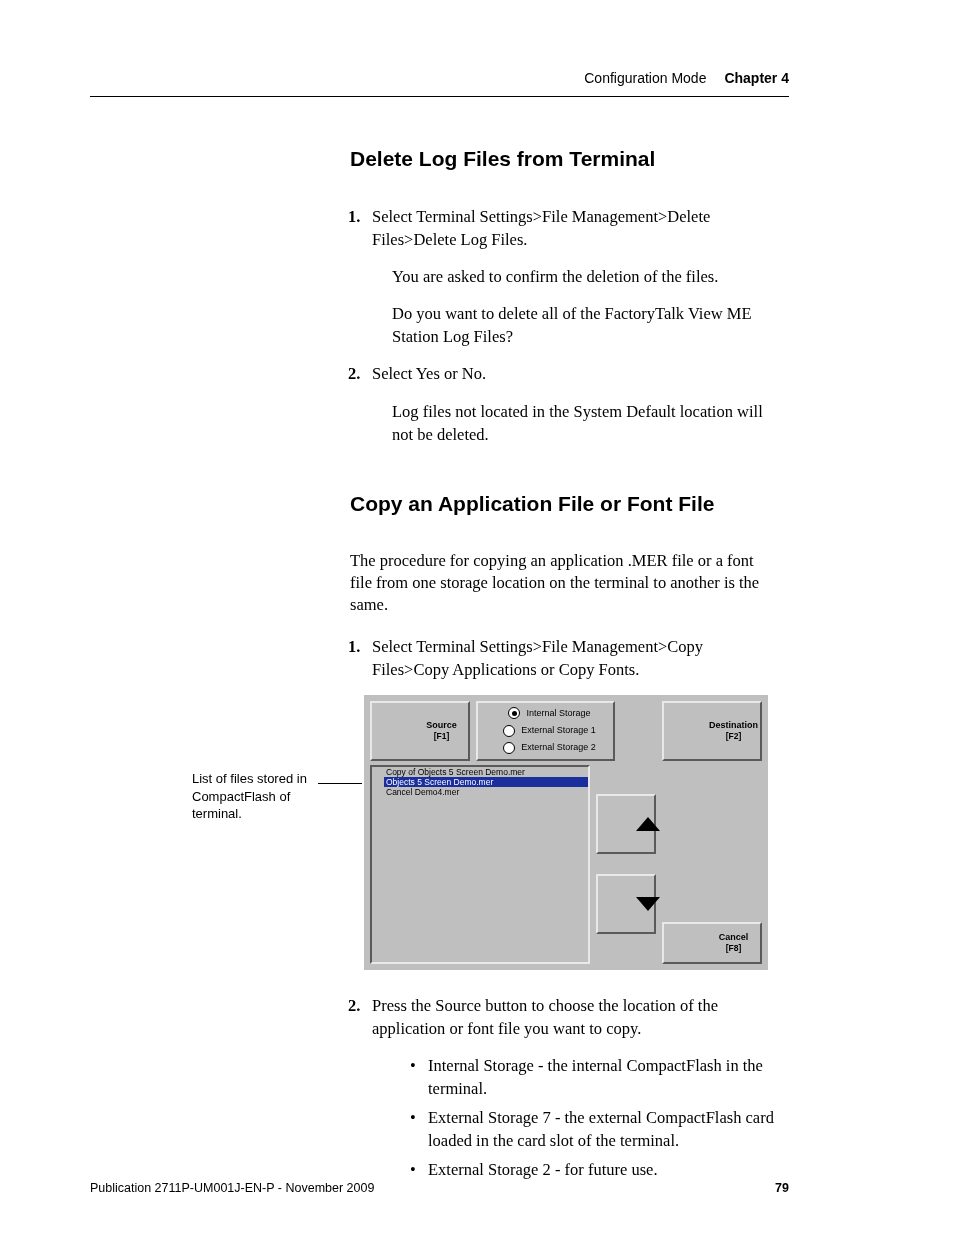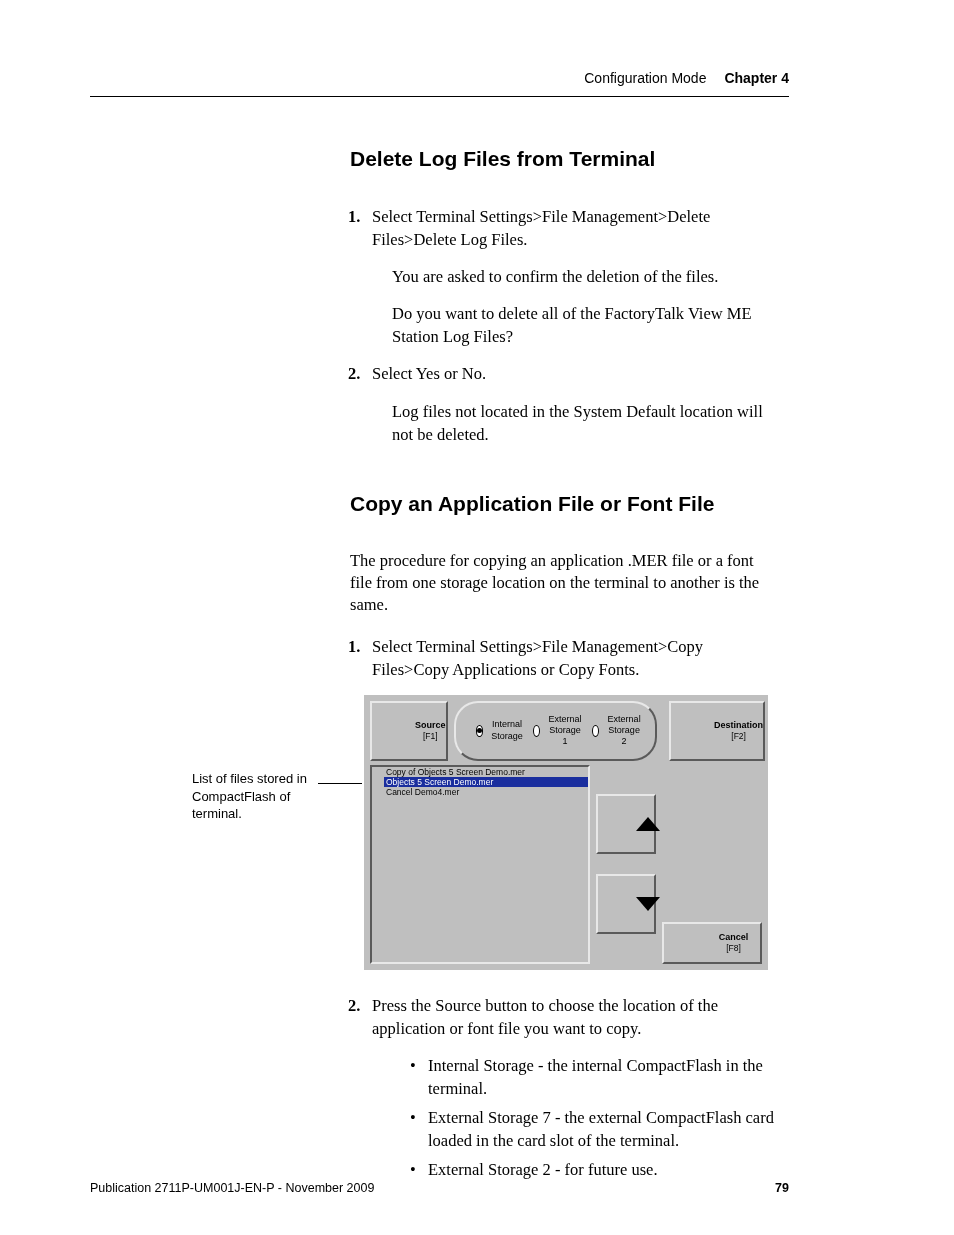--- a/index.html
+++ b/index.html
@@ -121,21 +121,21 @@
     display: flex;
     align-items: center;
     justify-content: center;
     font-size: 9px;
     font-weight: bold;
     text-align: center;
     line-height: 1.25;
     padding-left: 43px;
   }
   .src { width: 100px; height: 60px; flex-direction: column; }
-  .radio-box { flex: 1; height: 60px; display: flex; justify-content: space-around; padding: 2px 12px; border-radius: 24px; }
+  .radio-box { flex: 1; height: 60px; display: flex; flex-direction: column; justify-content: space-around; padding: 2px 0; }
   .radio-row { display: flex; align-items: center; gap: 6px; font-size: 9px; font-weight: normal; padding-left: 8px;}
   .radio-dot {
     width: 10px; height: 10px; border-radius: 50%;
     border: 1px solid #000; background:#fff; display:flex; align-items:center; justify-content:center;
   }
   .radio-dot.sel::after{ content:""; width:5px; height:5px; border-radius:50%; background:#000; }
   .dest { width:100px; height:60px; flex-direction:column; }
   .shot-body { display:flex; gap:6px; }
   .listpane {
     flex:1; height: 195px;
@@ -162,21 +162,21 @@
   .arrow-dn { border-top: 14px solid #000; }
   .right-col { width: 100px; display:flex; flex-direction:column; justify-content:space-between; }
   .cancel { width:100px; height:42px; flex-direction:column; align-self:flex-end;
     background:#bfbfbf;
     border:1px dashed #444;
     border-top: 2px solid #e8e8e8;
     border-left: 2px solid #e8e8e8;
     border-right: 2px solid #5a5a5a;
     border-bottom: 2px solid #5a5a5a;
   }
-  .small { font-size:8.5px; font-weight:normal; }
+  .small { font-size:8.5px; font-weight:bold; }
 
   .footer {
     position: absolute;
     bottom: 40px;
     left: 90px;
     right: 90px;
     display: flex;
     justify-content: space-between;
     font-family: Arial, Helvetica, sans-serif;
     font-size: 12.5px;

